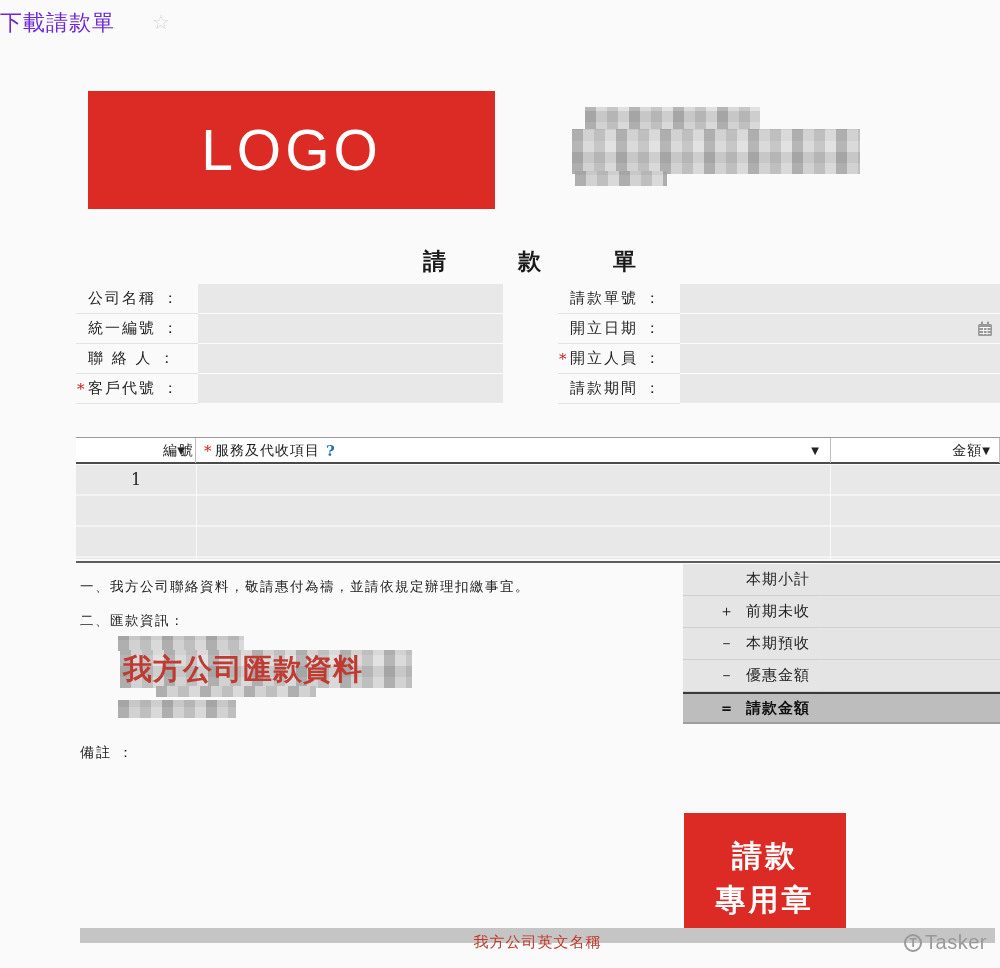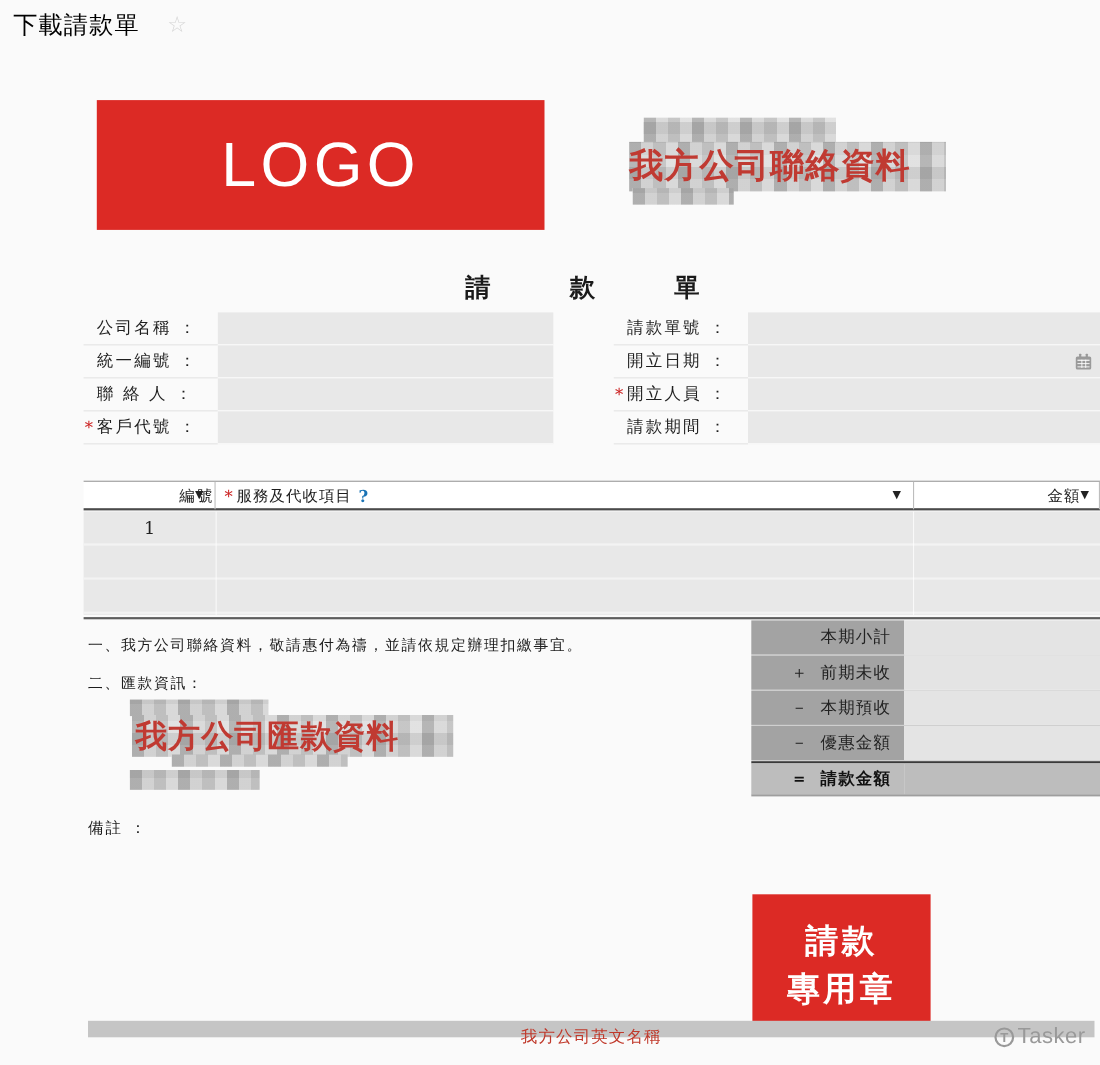--- a/index.html
+++ b/index.html
@@ -3,21 +3,21 @@
 <meta charset="utf-8">
 <style>
   * { margin:0; padding:0; box-sizing:border-box; }
   html,body { width:1000px; height:968px; background:#fafafa; font-family:"Liberation Sans", sans-serif; }
   .abs { position:absolute; }
   #screen { position:relative; width:1000px; height:968px; overflow:hidden; background:#fafafa; }
 
   .kai { font-family:"DejaVu Serif", serif; }
 
   
-  .page-title { left:12px; top:8px; font-size:22px; color:#000000; letter-spacing:1px; }
+  .page-title { left:0; top:8px; font-size:22px; color:#6d28d9; letter-spacing:1px; }
   .star { left:152px; top:10px; font-size:20px; color:#d5d5d5; cursor:pointer; }
 
   
   .logo-box { left:88px; top:91px; width:407px; height:118px; background:#dc2a25;
               display:flex; align-items:center; justify-content:center; }
   .logo-box span { color:#fff; font-size:57px; letter-spacing:4px; font-weight:500; }
 
   
   .mosaic {
     background-image:
@@ -72,21 +72,21 @@
   .hr-dark { left:76px; top:561px; width:924px; height:2px; background:#5d5d5d; }
 
   
   .note1 { left:80px; top:578px; font-size:13.5px; letter-spacing:1.5px; color:#1c1c1c; }
   .note2 { left:80px; top:612px; font-size:13.5px; letter-spacing:1.5px; color:#1c1c1c; }
   .memo  { left:80px; top:744px; font-size:14px; letter-spacing:2px; color:#1c1c1c; }
 
   
   .summary { left:683px; top:564px; width:317px; height:160px; }
   .sum-row { position:relative; height:32px; border-bottom:1px solid #cfcfcf; }
-  .sum-lbl { position:absolute; left:0; top:0; width:139px; height:100%; background:#a3a3a3;
+  .sum-lbl { position:absolute; left:0; top:0; width:139px; height:100%; background:#e5e5e5;
              display:flex; align-items:center; justify-content:flex-end; gap:11px;
              font-size:15px; letter-spacing:1px; color:#222; padding-right:12px; }
   .sum-op { width:16px; text-align:center; }
   .sum-val { position:absolute; left:139px; top:0; width:178px; height:100%; background:#e4e4e4;
              display:flex; align-items:center; justify-content:flex-end; padding-right:10px; font-size:14px; color:#333; }
   .sum-row.total { border-top:2px solid #3a3a3a; border-bottom:2px solid #9e9e9e; }
   .sum-row.total .sum-lbl, .sum-row.total .sum-val { background:#bdbdbd; font-weight:bold; color:#111; }
 
   
   .m-strip-a { left:585px; top:107px; width:175px; height:26px; }
@@ -120,21 +120,20 @@
   <div class="abs page-title">下載請款單</div>
   <div class="abs star">☆</div>
 
   <div class="abs logo-box">
     <span>LOGO</span>
   </div>
 
   <div class="abs mosaic m-strip-a"></div>
   <div class="abs mosaic m-strip-b"></div>
   <div class="abs mosaic m-strip-c"></div>
-  <div class="abs overlay-red contact-overlay">我方公司聯絡資料</div>
 
   <div class="abs doc-title kai">請款單</div>
 
   <div class="abs info-left">
     <div class="info-row" style="position:relative">
       <div class="lbl-cell kai">
           <span class="req"></span>
           <span>公司名稱 ：</span>
         </div>
       <div class="val-cell"></div>

